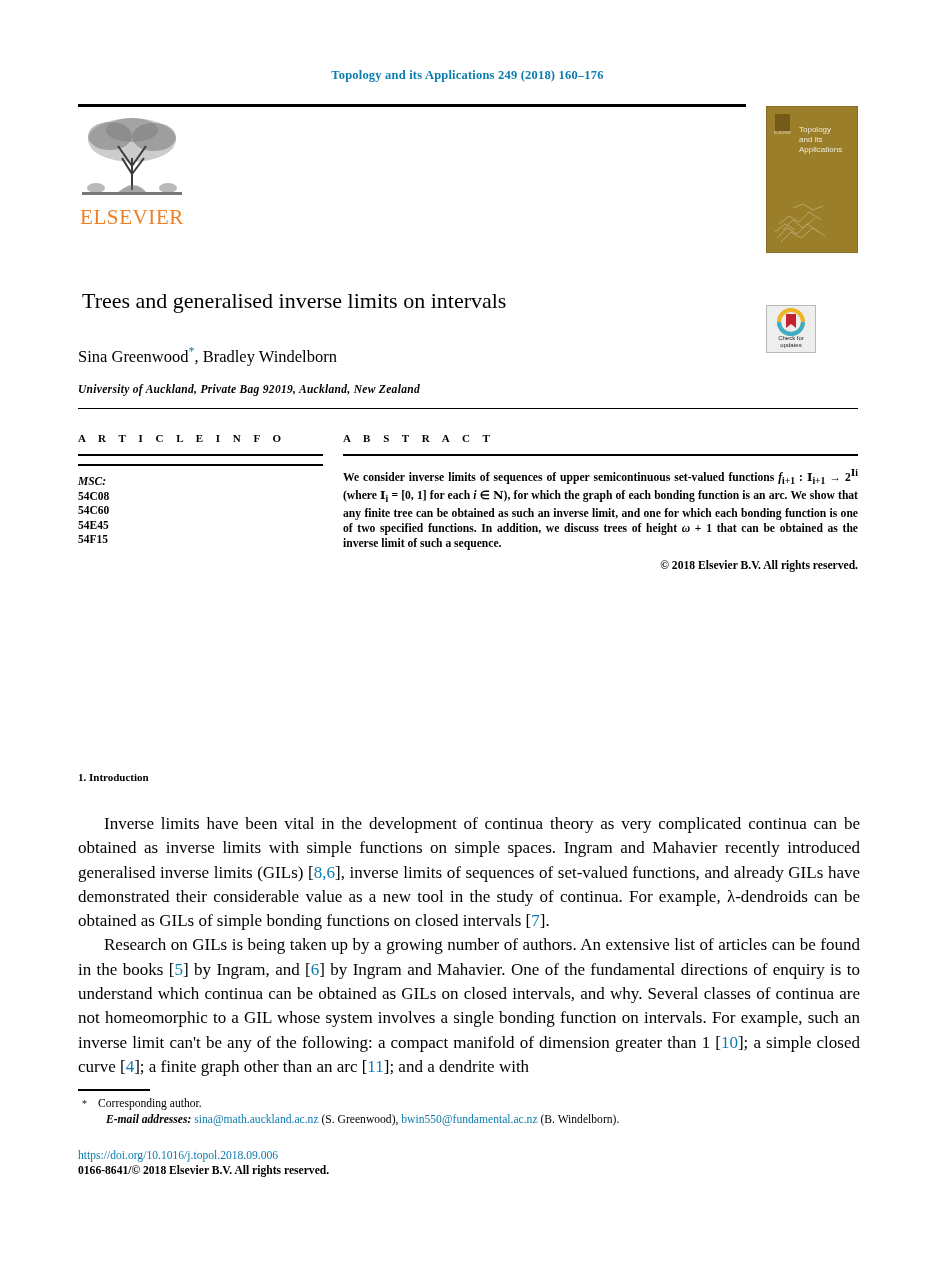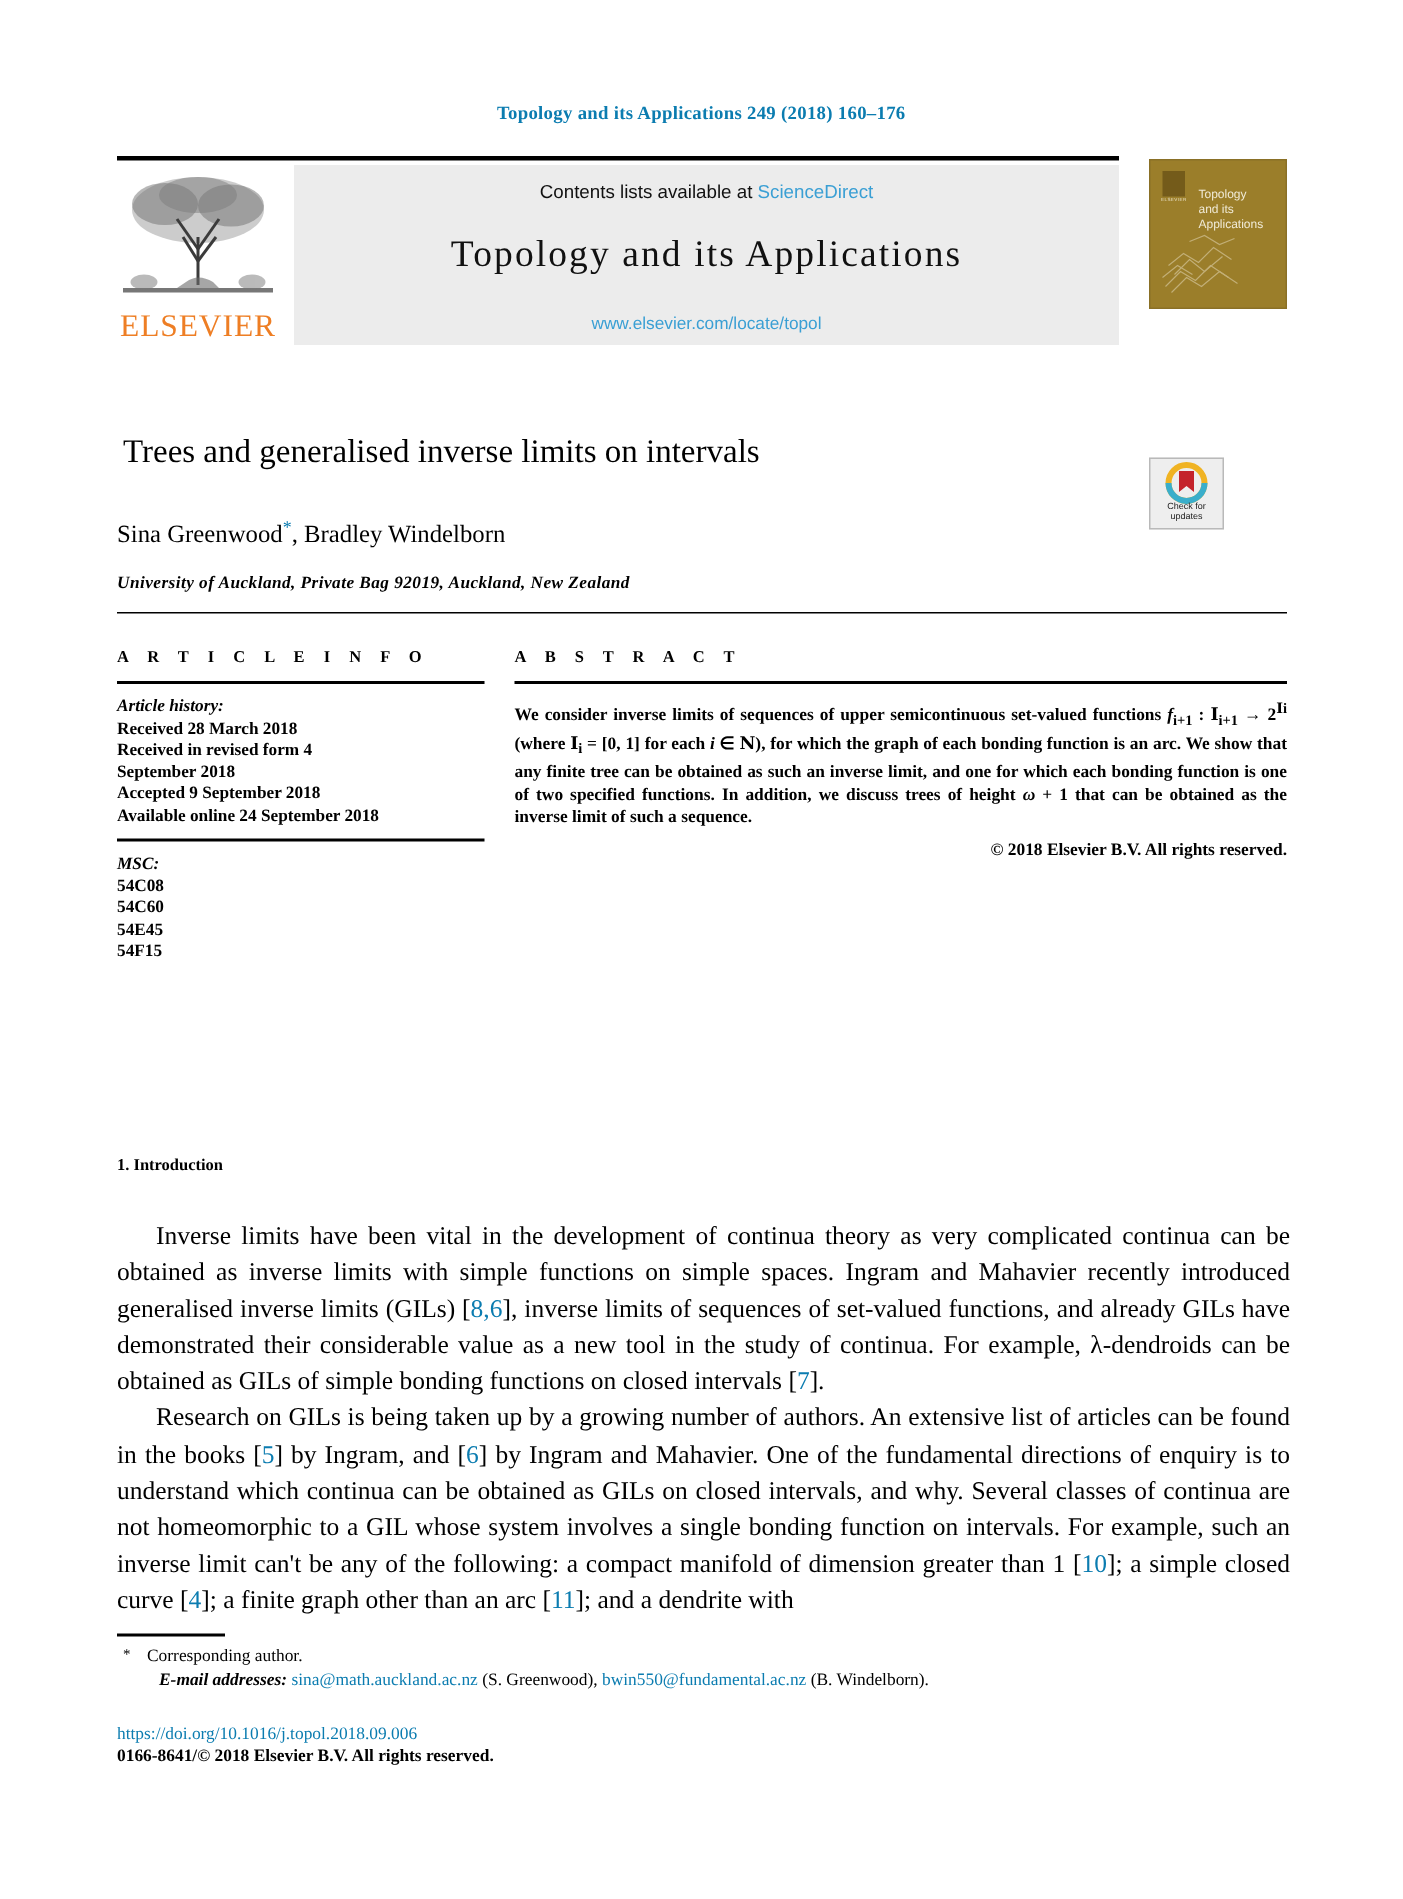--- a/index.html
+++ b/index.html
@@ -117,21 +117,21 @@
     text-align: center;
     font-family: "Liberation Sans", sans-serif;
     font-size: 11.5px;
     color: #3a9fd4;
   }
   .cover-thumb {
     position: absolute;
     top: 2px;
     left: 688px;
     width: 92px;
-    height: 100px;
+    height: 147px;
     background: #9b7e2a;
     border: 1px solid #8a7026;
     box-sizing: border-box;
     overflow: hidden;
   }
   .cover-elsevier-mark {
     position: absolute;
     top: 7px;
     left: 8px;
     width: 15px;
@@ -381,27 +381,20 @@
         <path d="M44 76 Q52 70 62 76 L66 80 L38 80 Z" fill="#6b6b6b" opacity="0.6"></path>
         <rect x="2" y="80" width="100" height="3" fill="#4a4a4a" opacity="0.75"></rect>
         <g fill="#777" opacity="0.5">
           <ellipse cx="16" cy="76" rx="9" ry="5"></ellipse>
           <ellipse cx="88" cy="76" rx="9" ry="5"></ellipse>
         </g>
       </svg>
       <div class="elsevier-word">ELSEVIER</div>
     </div>
 
-    <div class="sd-band">
-      <div class="sd-line1">
-        <span>Contents lists available at </span><a class="sd-link">ScienceDirect</a>
-      </div>
-      <div class="journal-title">Topology  and  its  Applications</div>
-      <div class="sd-url">www.elsevier.com/locate/topol</div>
-    </div>
 
     <div class="cover-thumb">
       <div class="cover-elsevier-mark"></div>
       <div class="cover-mark-label">ELSEVIER</div>
       <div class="cover-title">
         <div>Topology</div>
         <div>and its</div>
         <div>Applications</div>
       </div>
       <svg class="cover-art" viewBox="0 0 58 48">
@@ -436,28 +429,20 @@
       </div>
     </div>
   </div>
 
   <div class="rule-under-title"></div>
 
   <div class="info-col">
     <div class="col-head">A R T I C L E    I N F O</div>
     <div class="col-rule"></div>
 
-    <div class="info-body">
-      <div class="info-sub">Article history:</div>
-      <div>Received 28 March 2018</div>
-      <div>Received in revised form 4</div>
-      <div>September 2018</div>
-      <div>Accepted 9 September 2018</div>
-      <div>Available online 24 September 2018</div>
-    </div>
 
     <div class="info-rule"></div>
 
     <div class="info-body">
       <div class="info-sub">MSC:</div>
       <div>54C08</div>
       <div>54C60</div>
       <div>54E45</div>
       <div>54F15</div>
     </div>

